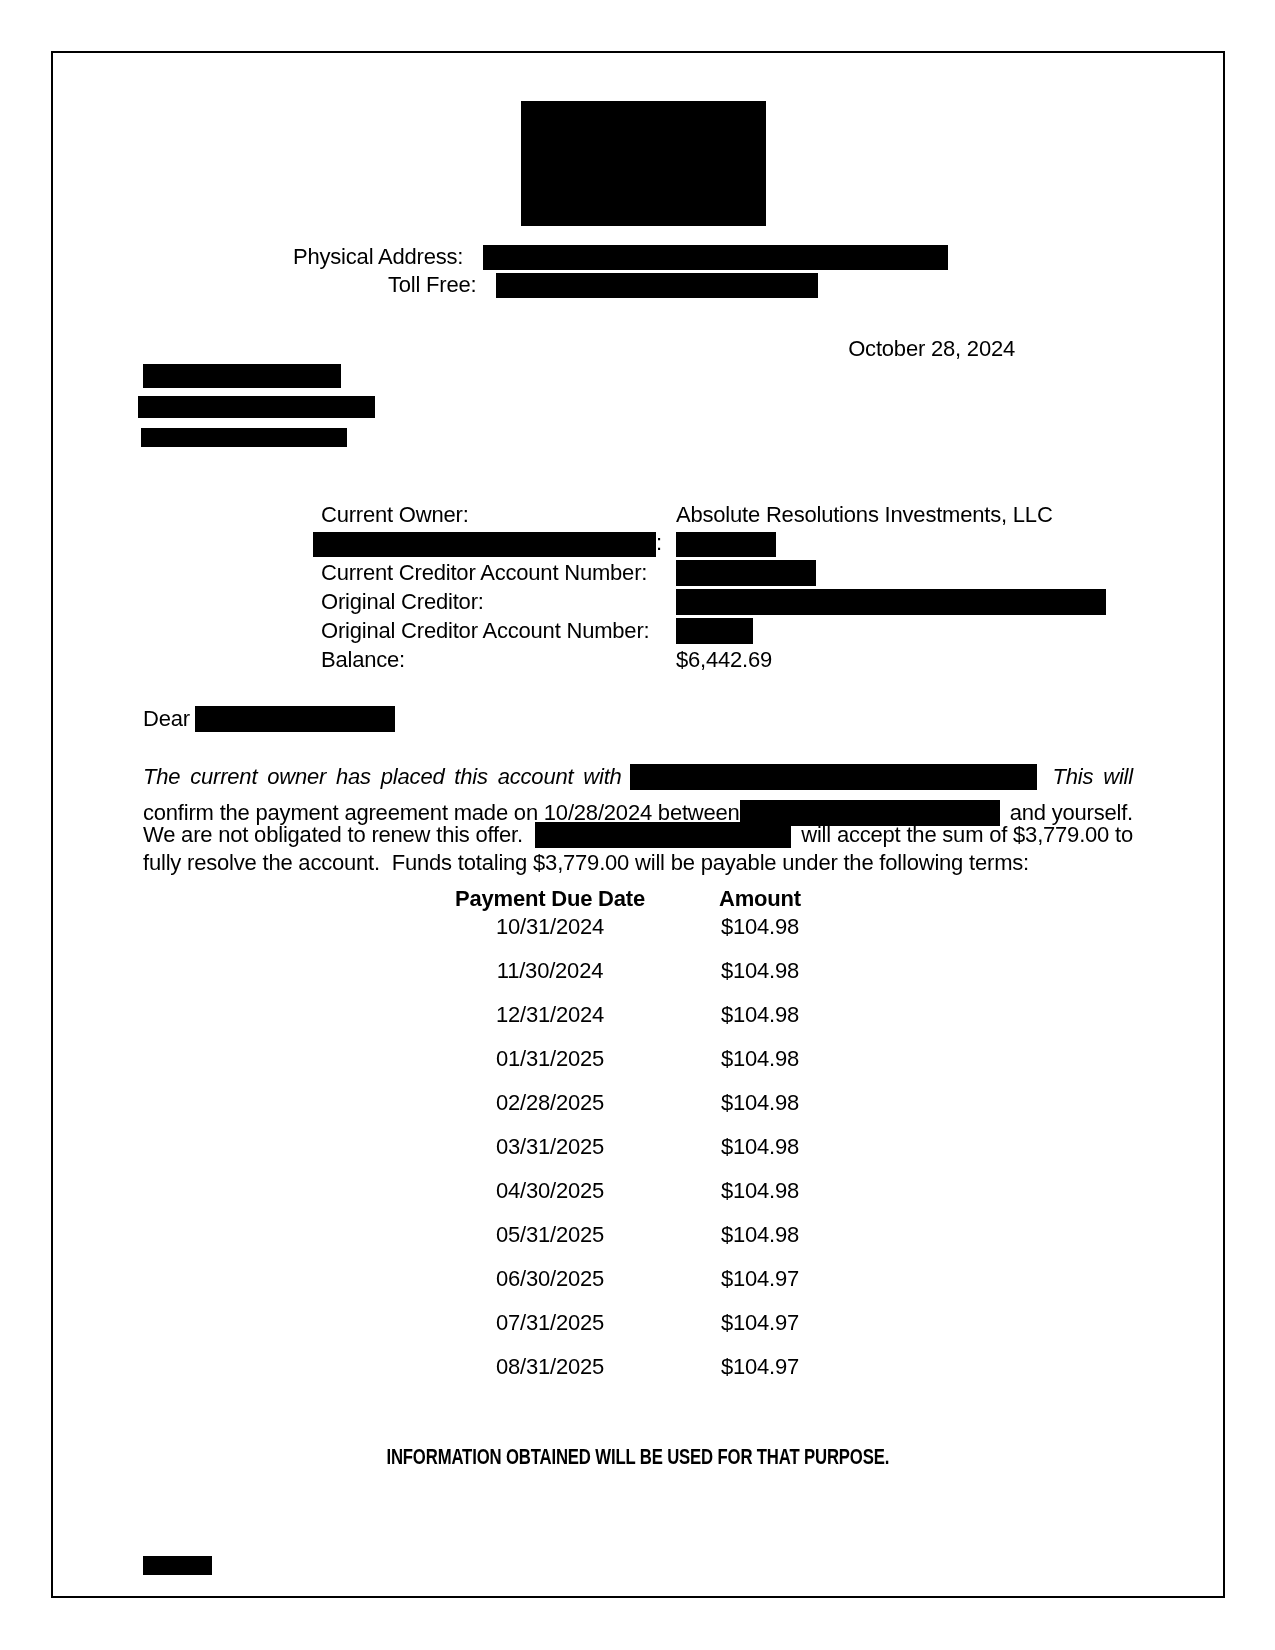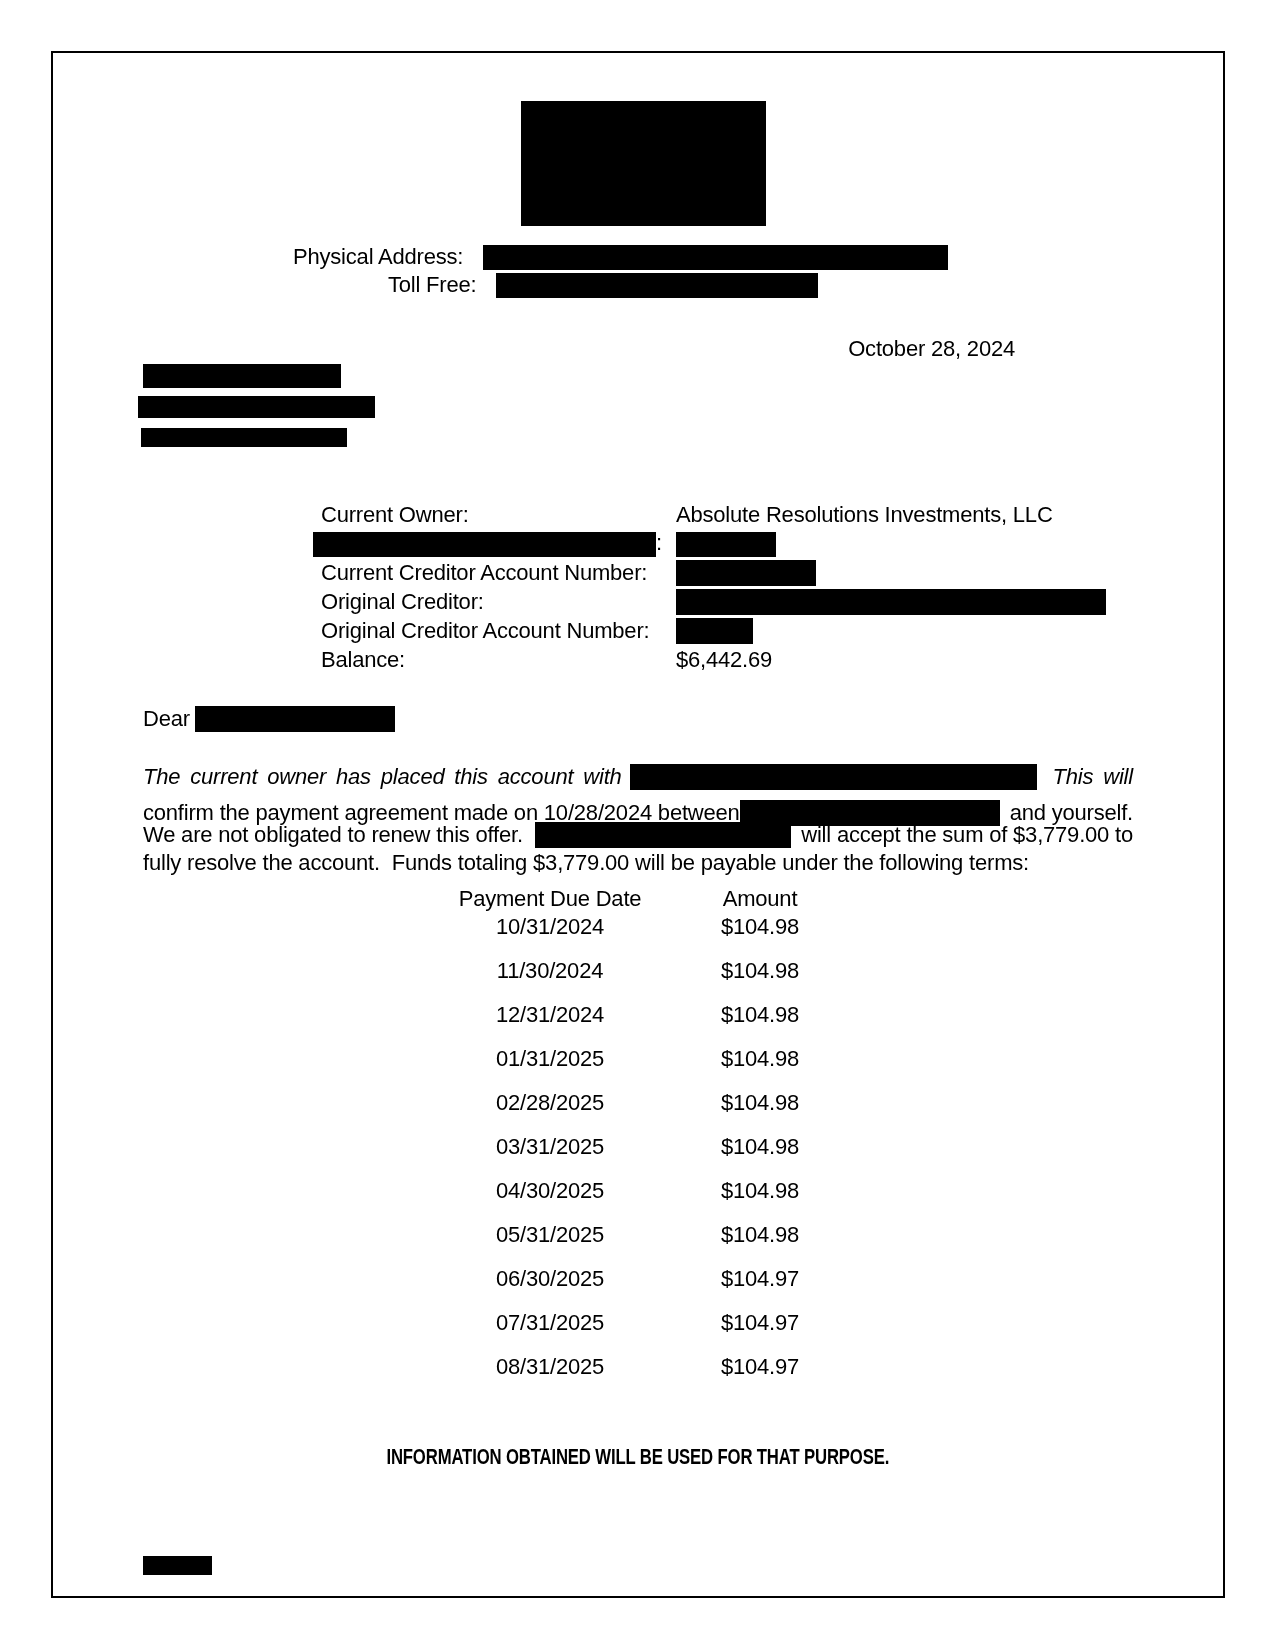--- a/index.html
+++ b/index.html
@@ -49,21 +49,21 @@
   #para4 { top:850px; display:block; }
   .para-line .bar { height:26px; flex:1; }
   #para1 .bar { margin-left:8px;  margin-right:16px; }
   #para2 .bar { margin-left:0;    margin-right:10px; }
   #para3 .bar { margin-left:12px; margin-right:10px; }
 
   .pay-table { position:absolute; left:430px; top:887px; width:420px; }
   .pay-row { display:flex; height:24px; line-height:24px; margin-bottom:20px; }
   .pay-col-date   { width:240px; text-align:center; }
   .pay-col-amount { width:170px; text-align:center; padding-left:10px; }
-  .pay-header { font-weight:normal; margin-bottom:4px;align-items:flex-end; }
+  .pay-header { font-weight:bold; margin-bottom:4px;align-items:flex-end; }
 
   .disclaimer { position:absolute; left:51px; top:1441px; width:1174px; text-align:center;
                 font-weight:bold; line-height:31px; }
   .squeeze { display:inline-block; transform:scaleX(0.76); transform-origin:50% 50%; white-space:nowrap; }
 
   .bottom-bar { position:absolute; left:143px; top:1556px; width:69px; height:19px; background:#000; }
 </style>
 </head>
 <body>
 

